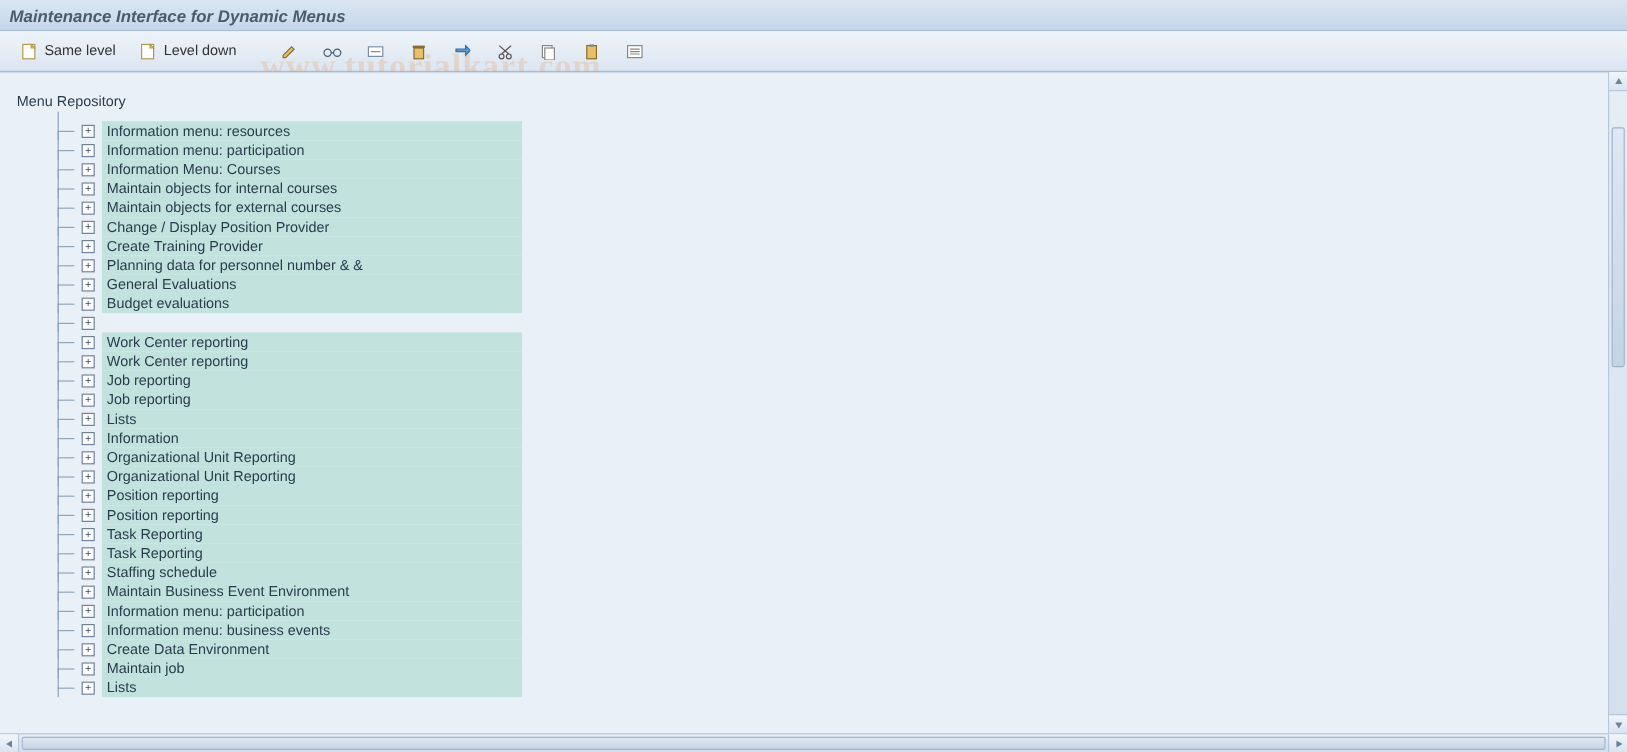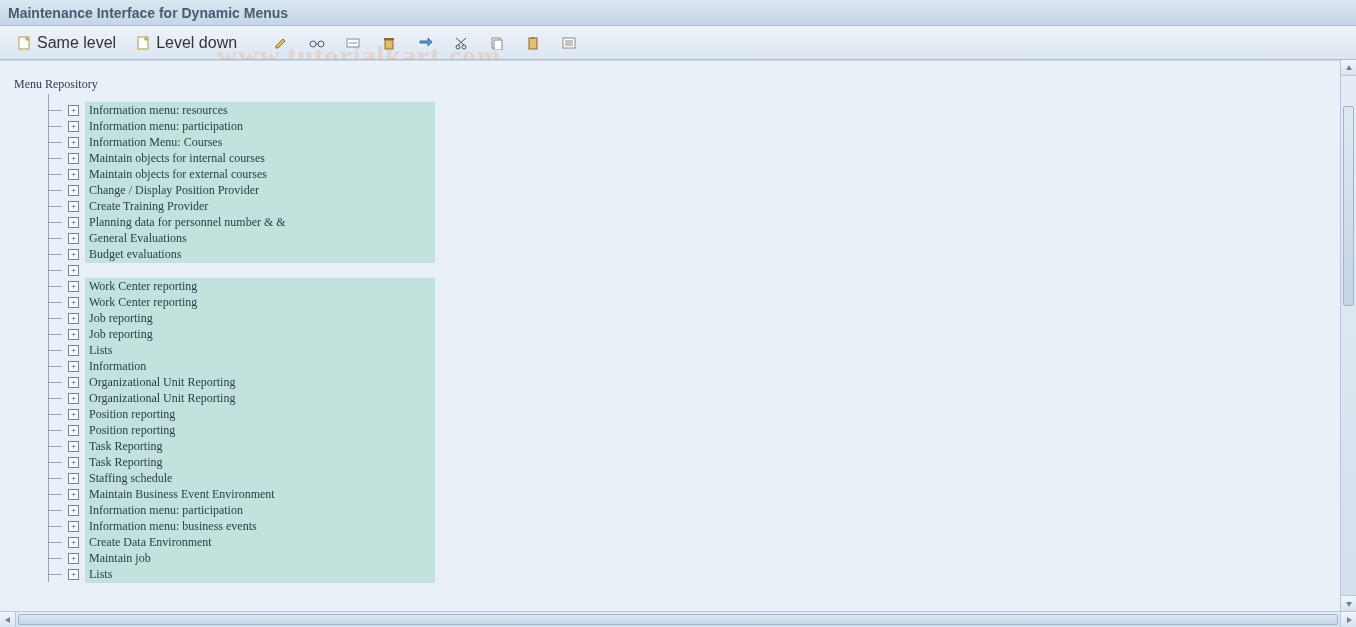--- a/index.html
+++ b/index.html
@@ -11,51 +11,51 @@
       position: relative;
     }
     .titlebar {
       height: 26px;
       background: linear-gradient(#dbe6f2, #c5d6ea);
       border-bottom: 1px solid #a7bdd6;
       display: flex; align-items: center;
       padding: 0 8px;
     }
     .titlebar h1 {
-      font-size: 14px; font-weight: bold;
+      font-size: 14px; font-style: italic; font-weight: bold;
       color: #4a5b6e;
     }
     .toolbar {
       height: 34px;
       background: linear-gradient(#eef3f9, #dce6f1);
       border-bottom: 1px solid #a7bdd6;
       display: flex; align-items: center;
       padding: 0 10px; gap: 6px;
     }
     .tbtn {
-      display: flex; align-items: center; gap: 4px;
+      display: flex; align-items: flex-start; gap: 4px;
       padding: 2px 6px;
-      font-size: 16px; color: #333;
+      font-size: 12px; color: #333;
       background: transparent;
       border: 1px solid transparent;
       border-radius: 3px;
       cursor: pointer;
     }
     .toolbar .sep { width: 10px; }
     .ticon { width: 16px; height: 16px; display: inline-flex; align-items: center; justify-content: center; }
     .content-wrap {
       position: relative;
       height: calc(100% - 60px - 16px);
       border-top: 1px solid #cfdbe8;
       background: #eaf0f7;
     }
     .content {
       position: absolute; inset: 0 16px 0 0;
       overflow: hidden;
-      font-family: Liberation Serif, serif;
+      font-family: Liberation Sans, sans-serif;
       font-size: 12px;
       padding: 10px 0 0 14px;
       color: #2a3b4d;
     }
     .root-label {
       padding: 6px 0 10px 0;
       font-size: 12px;
     }
     .tree { padding-left: 28px; }
     .row {

